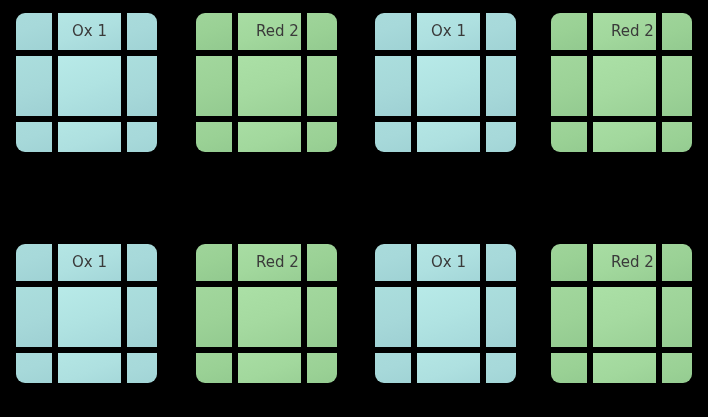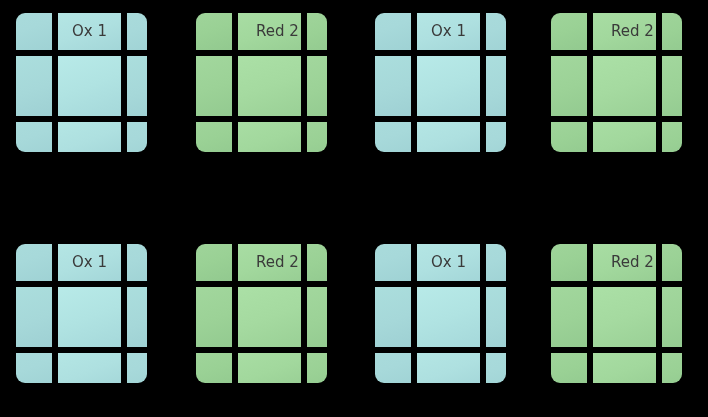--- a/index.html
+++ b/index.html
@@ -16,21 +16,21 @@
   }
   #stage {
     position: absolute;
     left: 0; top: 0;
     width: 708px;
     height: 417px;
     background: #000000;
   }
   .grid-board {
     position: absolute;
-    width: 131px;
+    width: 141px;
     height: 139px;
     display: grid;
     grid-template-columns: 36px 63px 36px;
     grid-template-rows: 37px 60px 36px;
     gap: 6px;
     box-sizing: border-box;
     border-radius: 9px;
     overflow: hidden;
   }
   .cell {

